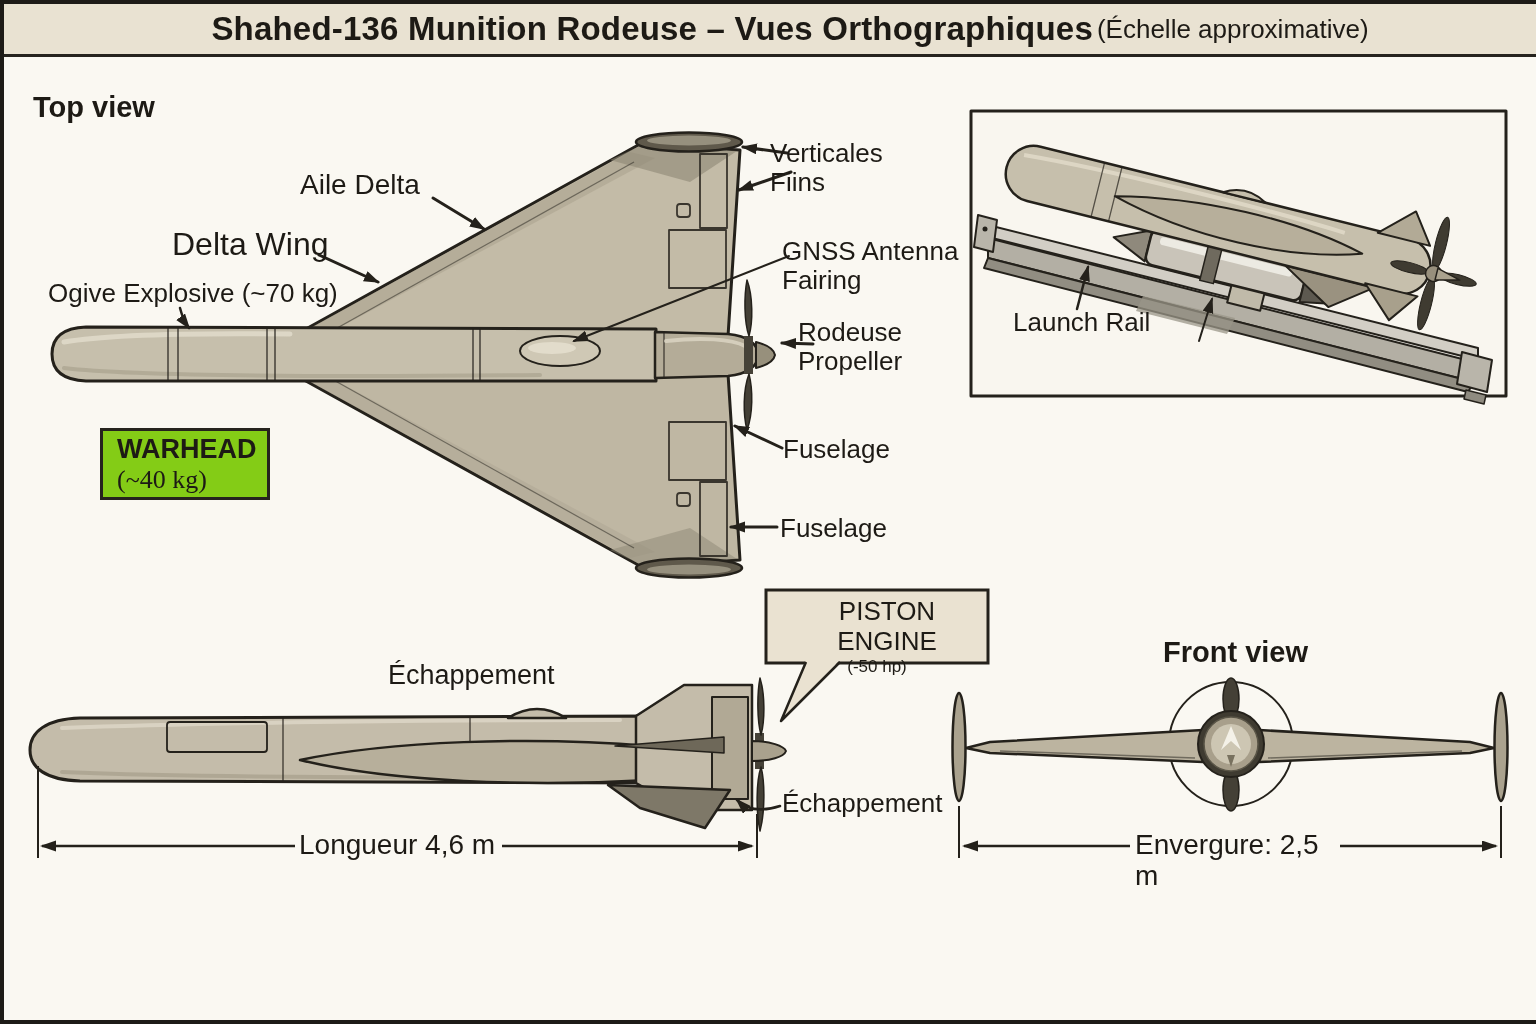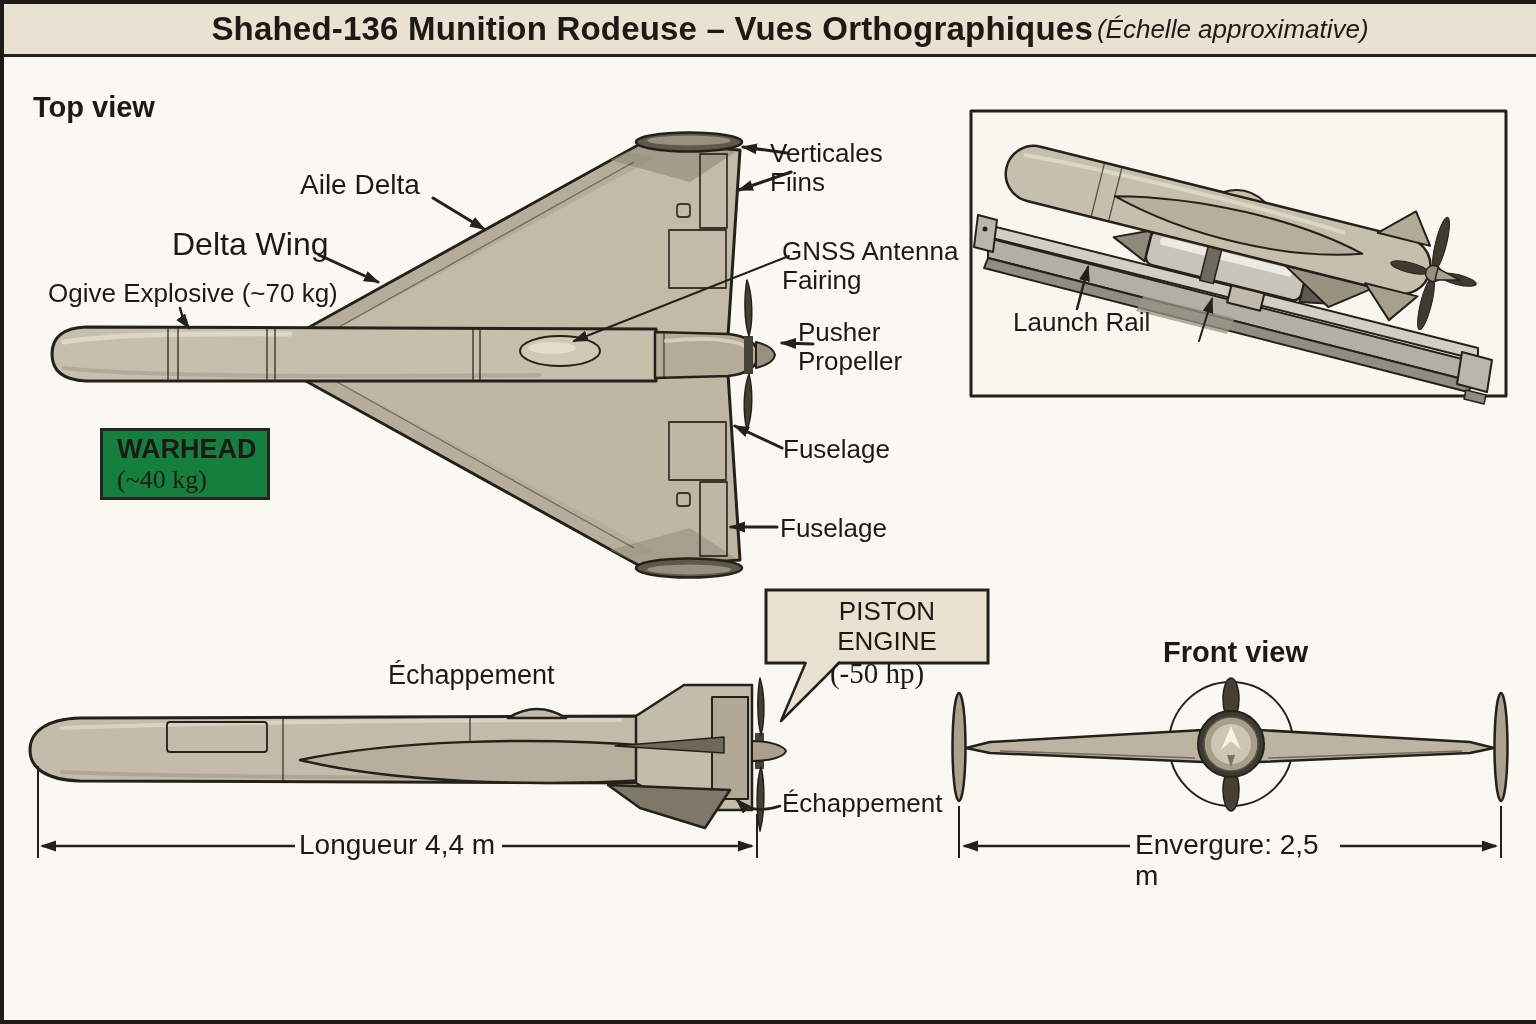--- a/index.html
+++ b/index.html
@@ -2,32 +2,32 @@
 <html><head>
 <meta charset="utf-8">
 <style>
   html,body{margin:0;padding:0;background:#2a2721;}
   #stage{position:relative;width:1536px;height:1024px;background:#faf8f2;overflow:hidden;
          font-family:"Liberation Sans",sans-serif;color:#1d1a15;padding-left:44px;}
   #frame{position:absolute;inset:0;border:4px solid #1d1b17;pointer-events:none;}
   #titlebar{position:absolute;left:4px;top:4px;right:4px;height:50px;background:#e9e2d2;
             border-bottom:3px solid #26231e;display:flex;align-items:center;justify-content:center;}
   .title-main{font-weight:bold;font-size:33px;letter-spacing:.2px;}
-  .title-sub{font-size:26px;margin-left:4px;font-style:italic;}
+  .title-sub{font-size:26px;margin-left:4px;}
   svg#diagram{position:absolute;left:0;top:0;}
   .lbl{position:absolute;font-size:26px;line-height:1.1;white-space:nowrap;}
   .ctr{white-space:normal;}
   .heading{font-weight:bold;font-size:29px;}
-  #warhead-box{position:absolute;left:100px;top:428px;width:150px;height:60px;background:#15803d;
+  #warhead-box{position:absolute;left:100px;top:428px;width:150px;height:60px;background:#84cc16;
                border:3px solid #26231e;padding:3px 0 3px 14px;}
   #warhead-box .l1{font-weight:bold;font-size:27px;line-height:1.15;}
   #warhead-box .l2{font-size:26px;line-height:1.15;font-family:Liberation Serif, serif;}
   #piston-text{position:absolute;left:766px;top:597px;width:222px;text-align:center;}
   #piston-text .l1{font-weight:normal;font-size:26px;line-height:1.15;margin-left:20px;}
-  #piston-text .l2{font-size:29px;line-height:1.15;font-family:Liberation Serif, serif;}
+  #piston-text .l2{font-size:17px;line-height:1.15;}
   .dim{font-size:28px;}
 </style>
 </head>
 <body>
 
 <div id="stage">
 
   <svg id="diagram" width="1536" height="1024" viewBox="0 0 1536 1024">
     <defs>
       <marker id="ah" markerWidth="18" markerHeight="14" refX="14" refY="5.5" orient="auto" markerUnits="userSpaceOnUse">
@@ -191,38 +191,38 @@
   <div class="lbl" style="left:48px;top:279px;">Ogive Explosive (~70 kg)</div>
   <div class="lbl ctr" style="left:770px;top:139px;width:160px;">
     <span>Verticales</span><br>
     <span>Fiins</span>
   </div>
   <div class="lbl ctr" style="left:782px;top:237px;width:180px;">
     <span>GNSS Antenna</span><br>
     <span>Fairing</span>
   </div>
   <div class="lbl ctr" style="left:798px;top:318px;width:140px;">
-    <span>Pusher</span><br>
+    <span>Rodeuse</span><br>
     <span>Propeller</span>
   </div>
   <div class="lbl" style="left:783px;top:435px;">Fuselage</div>
   <div class="lbl" style="left:780px;top:514px;">Fuselage</div>
 
   <div id="warhead-box">
     <div class="l1">WARHEAD</div>
     <div class="l2">(~40 kg)</div>
   </div>
 
   <div class="lbl" style="left:1013px;top:308px;">Launch Rail</div>
 
   <div class="lbl" style="left:388px;top:661px;font-size:27px;">Échappement</div>
   <div id="piston-text">
     <div class="l1">PISTON ENGINE</div>
     <div class="l2">(-50 hp)</div>
   </div>
   <div class="lbl" style="left:782px;top:789px;">Échappement</div>
-  <div class="lbl ctr dim" style="left:299px;top:830px;width:200px;">Longueur 4,4 m</div>
+  <div class="lbl ctr dim" style="left:299px;top:830px;width:200px;">Longueur 4,6 m</div>
 
   <div class="lbl heading" style="left:1163px;top:637px;">Front view</div>
   <div class="lbl ctr dim" style="left:1135px;top:830px;width:200px;">Envergure: 2,5 m</div>
 
   <div id="frame"></div>
 </div>
 
 </body></html>

